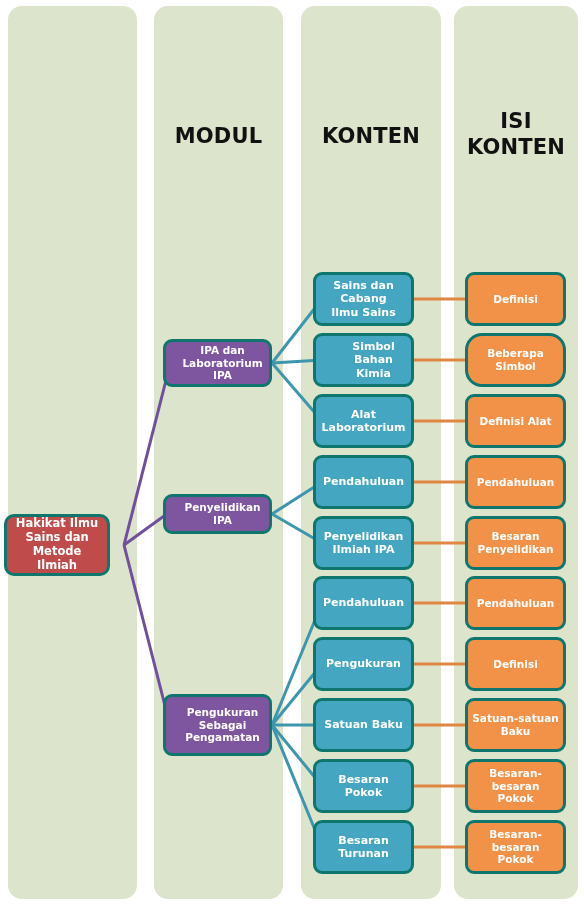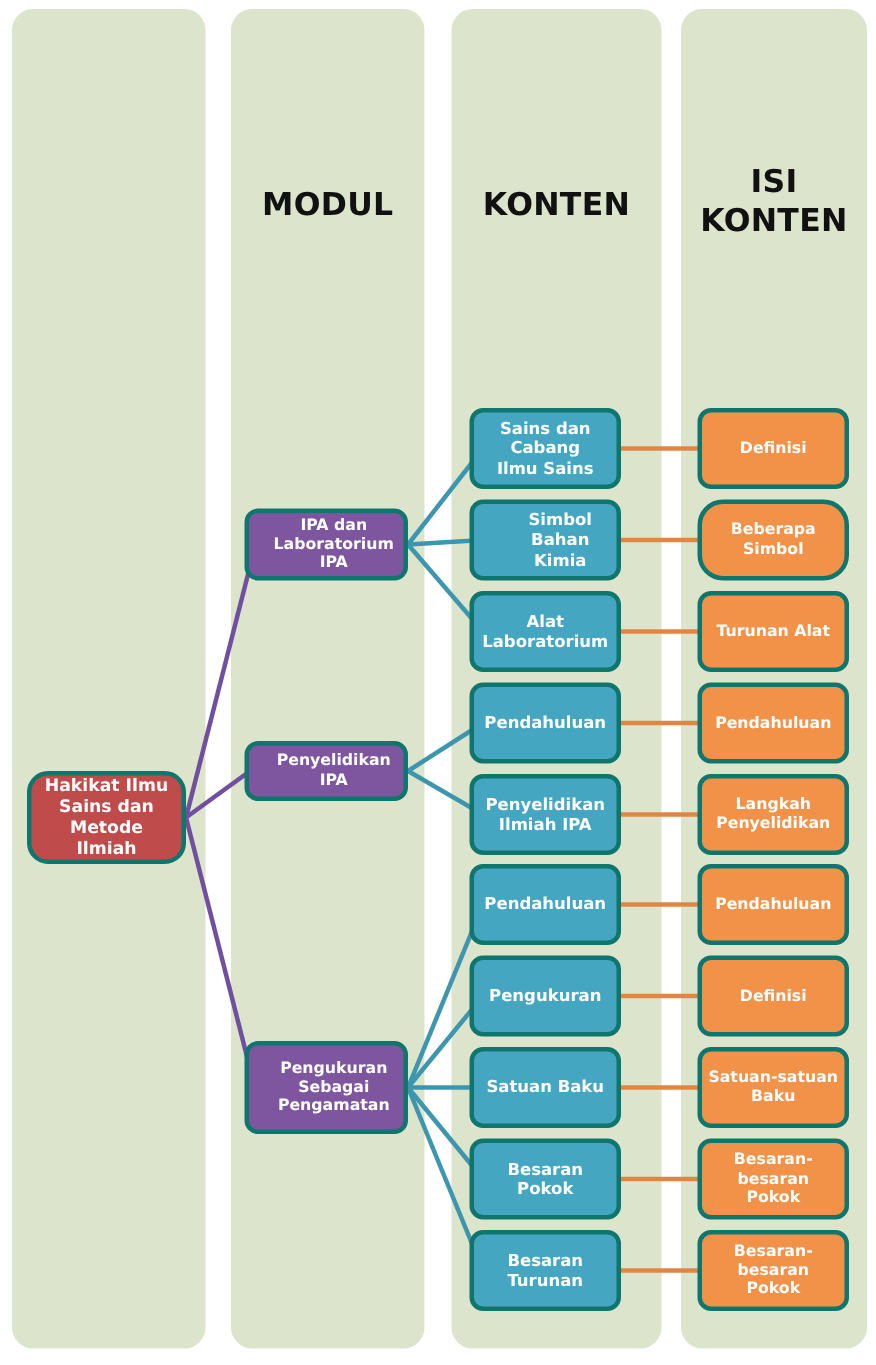--- a/index.html
+++ b/index.html
@@ -112,21 +112,21 @@
     <line x1="414" y1="421" x2="470" y2="421" stroke="#e08642" stroke-width="3"></line>
     <line x1="414" y1="482" x2="470" y2="482" stroke="#e08642" stroke-width="3"></line>
     <line x1="414" y1="543" x2="470" y2="543" stroke="#e08642" stroke-width="3"></line>
     <line x1="414" y1="603" x2="470" y2="603" stroke="#e08642" stroke-width="3"></line>
     <line x1="414" y1="664" x2="470" y2="664" stroke="#e08642" stroke-width="3"></line>
     <line x1="414" y1="725" x2="470" y2="725" stroke="#e08642" stroke-width="3"></line>
     <line x1="414" y1="786" x2="470" y2="786" stroke="#e08642" stroke-width="3"></line>
     <line x1="414" y1="847" x2="470" y2="847" stroke="#e08642" stroke-width="3"></line>
   </svg>
 
-  <div class="node node-root" style="left:18px; top:514px; width:106px; height:62px;border-radius:14px;">
+  <div class="node node-root" style="left:4px; top:514px; width:106px; height:62px;">
     <div>
       <span>Hakikat Ilmu</span>
       <span>Sains dan Metode</span>
       <span>Ilmiah</span>
     </div>
   </div>
 
   <div class="node node-modul" style="left:163px; top:339px; width:109px; height:48px;">
     <div>
       <span>IPA dan</span>
@@ -205,31 +205,31 @@
       <span>Definisi</span>
     </div>
   </div>
   <div class="node node-isi" style="left:465px; top:333px; width:101px; height:54px;border-radius:17px;">
     <div>
       <span>Beberapa Simbol</span>
     </div>
   </div>
   <div class="node node-isi" style="left:465px; top:394px; width:101px; height:54px;">
     <div>
-      <span>Turunan Alat</span>
+      <span>Definisi Alat</span>
     </div>
   </div>
   <div class="node node-isi" style="left:465px; top:455px; width:101px; height:54px;">
     <div>
       <span>Pendahuluan</span>
     </div>
   </div>
   <div class="node node-isi" style="left:465px; top:516px; width:101px; height:54px;">
     <div>
-      <span>Langkah</span>
+      <span>Besaran</span>
       <span>Penyelidikan</span>
     </div>
   </div>
   <div class="node node-isi" style="left:465px; top:576px; width:101px; height:54px;">
     <div>
       <span>Pendahuluan</span>
     </div>
   </div>
   <div class="node node-isi" style="left:465px; top:637px; width:101px; height:54px;">
     <div>

